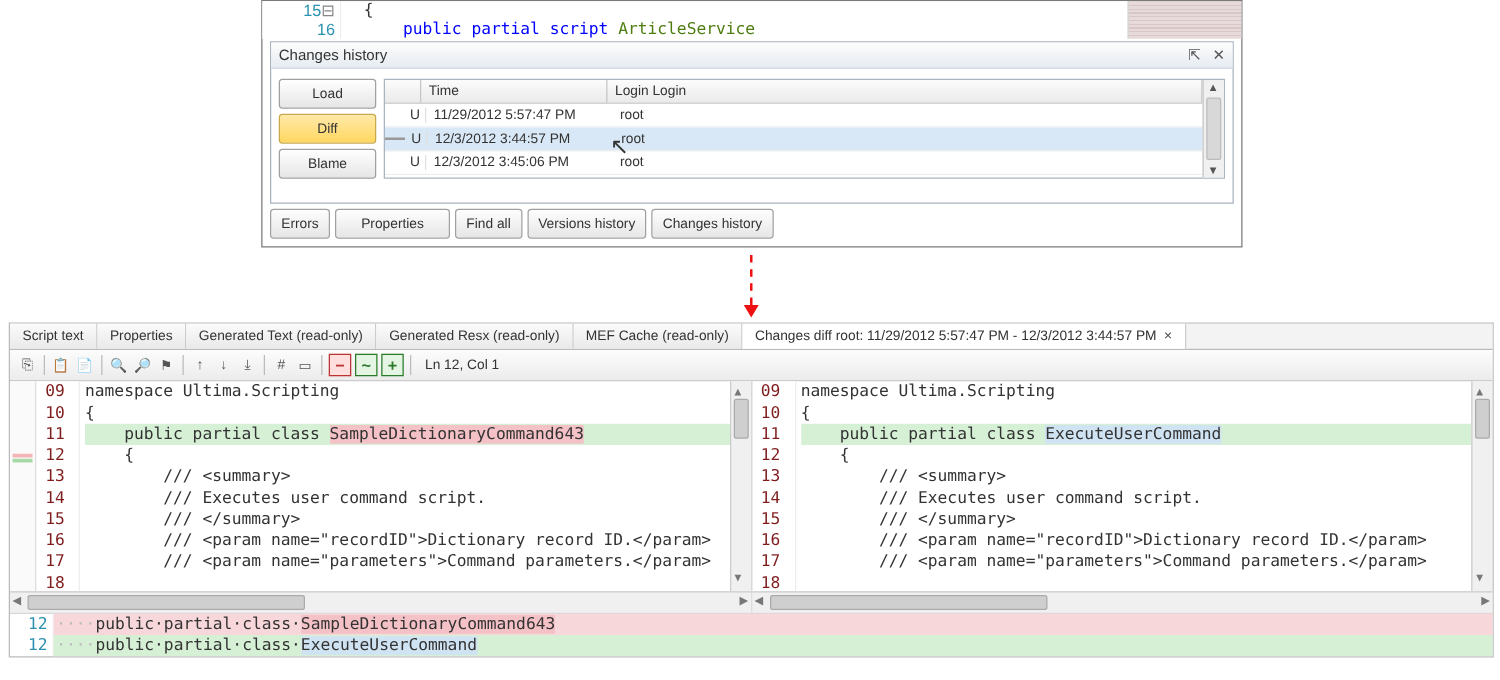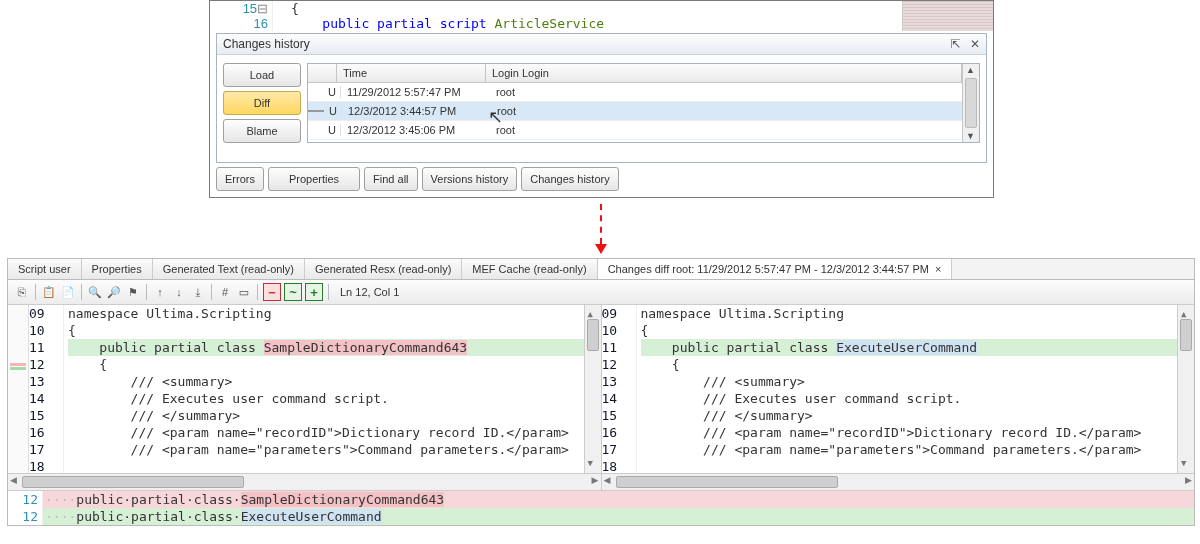--- a/index.html
+++ b/index.html
@@ -55,21 +55,21 @@
 .tb-plus{border-color:#2a7a2a;color:#2a7a2a;background:#e4f5e4}
 .tb-pos{margin-left:6px;color:#333}
 .diff-split{display:flex}
 .pane{flex:1;border-right:1px solid #ccc;display:flex;flex-direction:column}
 .pane:last-child{border-right:none}
 .code-view{display:flex;height:168px;font-family:Consolas,monospace;font-size:13px;line-height:17px;overflow:hidden;position:relative}
 .ov{width:20px;background:#fafafa;border-right:1px solid #ddd;position:relative}
 .ov .mark{position:absolute;left:2px;width:16px;height:3px}
 .ov .del{background:#f3b5b5}
 .ov .mod{background:#a7d9a7}
-.ln{width:30px;text-align:left;padding-right:4px;color:#0f172a;background:#fff;border-right:1px solid #eee}
+.ln{width:30px;text-align:center;padding-right:4px;color:#7f1d1d;background:#fff;border-right:1px solid #eee}
 .txt{flex:1;padding-left:4px;white-space:pre;position:relative}
 .hl-line{background:#d6f0d6}
 .hl-del{background:#f4c2c6}
 .hl-blue{background:#cfe3f2}
 .vscroll{width:16px;background:#f0f0f0;border-left:1px solid #ccc;position:relative}
 .vscroll::before{content:"▲";position:absolute;top:1px;left:3px;font-size:9px;color:#777}
 .vscroll::after{content:"▼";position:absolute;bottom:1px;left:3px;font-size:9px;color:#777}
 .vscroll .thumb{position:absolute;left:2px;right:2px;top:14px;height:30px;background:#cfcfcf;border:1px solid #aaa;border-radius:2px}
 .hscroll{height:16px;background:#f0f0f0;border-top:1px solid #ccc;position:relative}
 .hscroll::before{content:"◀";position:absolute;left:2px;top:1px;font-size:9px;color:#777}
@@ -157,21 +157,21 @@
   <div class="cursor-img">↖</div>
 </div>
 
 <div class="arrow">
   <div class="arrow-line"></div>
       <div class="arrow-head"></div>
 </div>
 
 <div class="bottom-panel">
   <div class="tabs" id="tabs">
-        <div class="tab">Script user</div>
+        <div class="tab">Script text</div>
         <div class="tab">Properties</div>
         <div class="tab">Generated Text (read-only)</div>
         <div class="tab">Generated Resx (read-only)</div>
         <div class="tab">MEF Cache (read-only)</div>
         <div class="tab active">Changes diff root: 11/29/2012 5:57:47 PM - 12/3/2012 3:44:57 PM<span class="close">×</span></div>
       </div>
 
   <div class="toolbar">
     <span class="tb-ico">⎘</span>
     <span class="tb-sep"></span>

